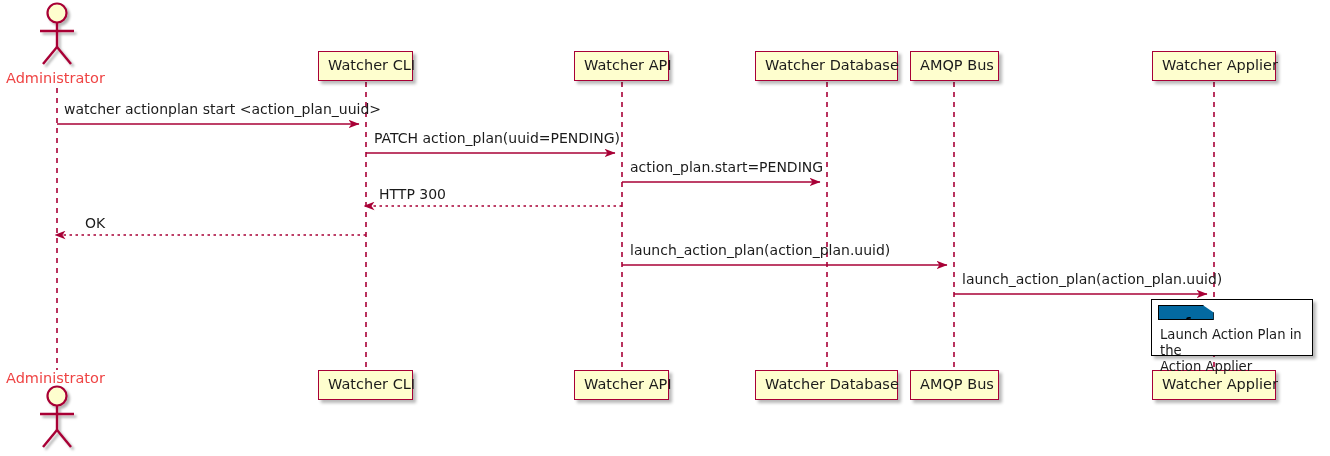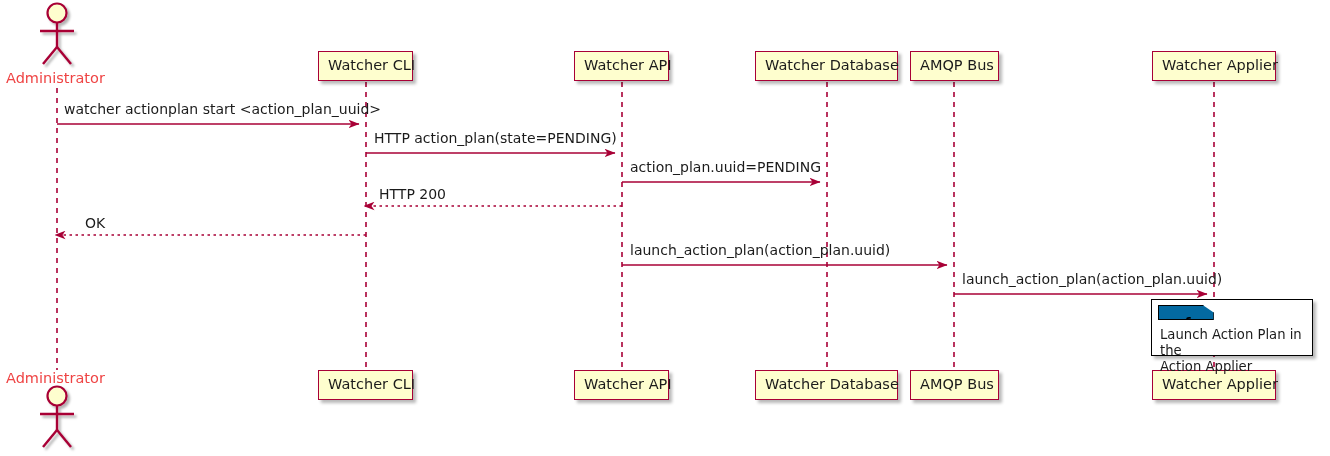--- a/index.html
+++ b/index.html
@@ -141,23 +141,23 @@
   <div class="participant" style="left:910px; top:51px; width:89px;">AMQP Bus</div>
   <div class="participant" style="left:1152px; top:51px; width:124px;">Watcher Applier</div>
 
   <div class="participant" style="left:318px; top:370px; width:95px;">Watcher CLI</div>
   <div class="participant" style="left:574px; top:370px; width:95px;">Watcher API</div>
   <div class="participant" style="left:755px; top:370px; width:143px;">Watcher Database</div>
   <div class="participant" style="left:910px; top:370px; width:89px;">AMQP Bus</div>
   <div class="participant" style="left:1152px; top:370px; width:124px;">Watcher Applier</div>
 
   <div class="msg-label" style="left:64px; top:101px;">watcher actionplan start &lt;action_plan_uuid&gt;</div>
-  <div class="msg-label" style="left:374px; top:130px;">HTTP action_plan(state=PENDING)</div>
-  <div class="msg-label" style="left:630px; top:159px;">action_plan.uuid=PENDING</div>
-  <div class="msg-label" style="left:379px; top:186px;">HTTP 200</div>
+  <div class="msg-label" style="left:374px; top:130px;">PATCH action_plan(uuid=PENDING)</div>
+  <div class="msg-label" style="left:630px; top:159px;">action_plan.start=PENDING</div>
+  <div class="msg-label" style="left:379px; top:186px;">HTTP 300</div>
   <div class="msg-label" style="left:85px; top:215px;">OK</div>
   <div class="msg-label" style="left:630px; top:242px;">launch_action_plan(action_plan.uuid)</div>
   <div class="msg-label" style="left:962px; top:271px;">launch_action_plan(action_plan.uuid)</div>
 
   <div class="ref-box" style="left:1151px; top:299px; width:162px; height:57px;">
     <div class="ref-tag">ref</div>
     <div class="ref-text">Launch Action Plan in the
 Action Applier</div>
   </div>
 

